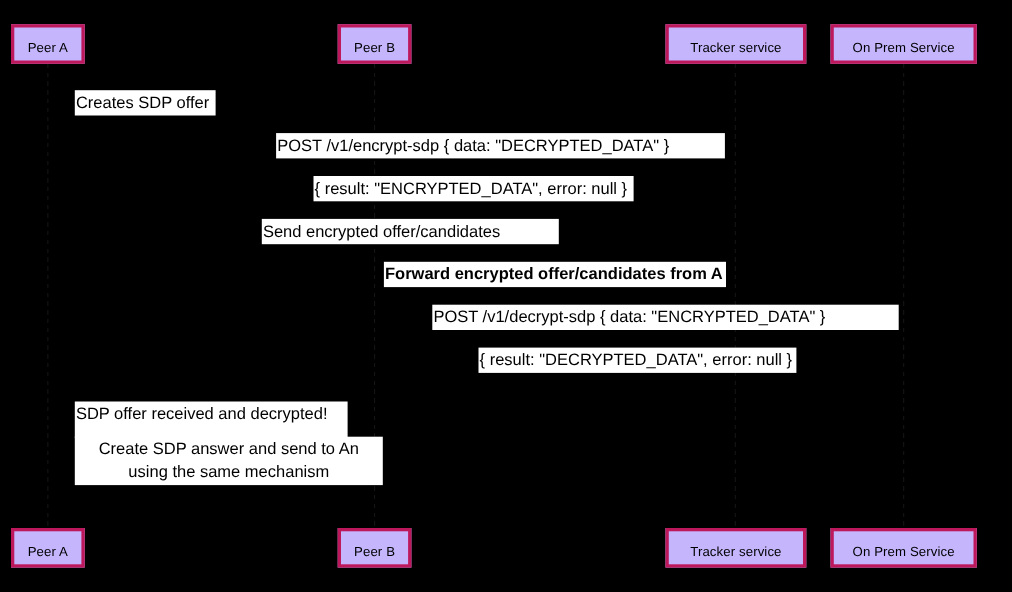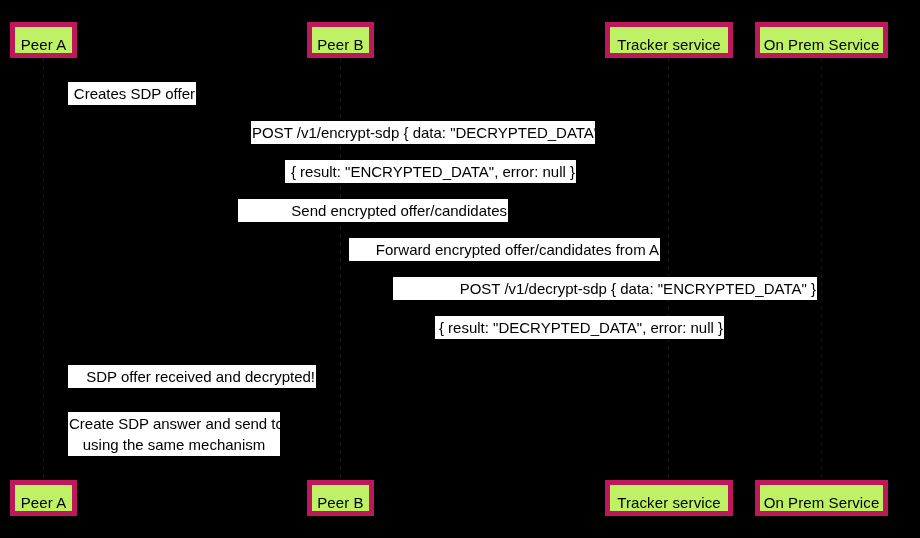--- a/index.html
+++ b/index.html
@@ -27,72 +27,72 @@
       to bottom,
       #141414 0px,
       #141414 4px,
       transparent 4px,
       transparent 8px
     );
   }
   .participant {
     position: absolute;
     box-sizing: border-box;
-    background: #bef264;
+    background: #c4b5fd;
     color: #000000;
-    border: 5px solid #be185d;
-    font-size: 15px;
+    border: 3px solid #be185d;
+    font-size: 12px;
     line-height: 36px;
     height: 36px;
     text-align: center;
     white-space: nowrap;
     letter-spacing: 0.1px;
   }
   .msg {
     position: absolute;
     box-sizing: border-box;
     background: #ffffff;
     color: #000000;
     font-size: 15px;
     line-height: 21px;
     padding: 1px 1px;
     white-space: pre;
     text-align: center;
     letter-spacing: 0px;
   }
   .msg.left {
-    text-align: right;
+    text-align: left;
   }
 </style>
 </head>
 <body>
 
 <div id="diagram">
   <div id="lifelines-layer">
       <div class="lifeline" style="left: 43px;"></div>
       <div class="lifeline" style="left: 340px;"></div>
       <div class="lifeline" style="left: 668px;"></div>
       <div class="lifeline" style="left: 821px;"></div>
     </div>
   <div id="participants-top-layer">
       <div class="participant" style="left: 10px; top: 22px; width: 67px;">Peer A</div>
       <div class="participant" style="left: 307px; top: 22px; width: 67px;">Peer B</div>
       <div class="participant" style="left: 605px; top: 22px; width: 128px;">Tracker service</div>
       <div class="participant" style="left: 755px; top: 22px; width: 133px;">On Prem Service</div>
     </div>
   <div id="messages-layer">
       <div class="msg left" style="left: 68px; top: 82px; width: 128px; height: 23px;">Creates SDP offer</div>
-      <div class="msg left" style="left: 251px; top: 121px; width: 344px; height: 23px;">POST /v1/encrypt-sdp { data: "DECRYPTED_DATA" }</div>
+      <div class="msg left" style="left: 251px; top: 121px; width: 408px; height: 23px;">POST /v1/encrypt-sdp { data: "DECRYPTED_DATA" }</div>
       <div class="msg left" style="left: 285px; top: 160px; width: 291px; height: 23px;">{ result: "ENCRYPTED_DATA", error: null }</div>
       <div class="msg left" style="left: 238px; top: 199px; width: 270px; height: 23px;">Send encrypted offer/candidates</div>
-      <div class="msg left" style="left: 349px; top: 238px; width: 311px; height: 23px;">Forward encrypted offer/candidates from A</div>
+      <div class="msg left" style="left: 349px; top: 238px; width: 311px; height: 23px; font-weight: bold;">Forward encrypted offer/candidates from A</div>
       <div class="msg left" style="left: 393px; top: 277px; width: 424px; height: 23px;">POST /v1/decrypt-sdp { data: "ENCRYPTED_DATA" }</div>
       <div class="msg left" style="left: 435px; top: 316px; width: 289px; height: 23px;">{ result: "DECRYPTED_DATA", error: null }</div>
-      <div class="msg left" style="left: 68px; top: 365px; width: 248px; height: 23px;">SDP offer received and decrypted!</div>
-      <div class="msg" style="left: 68px; top: 412px; width: 212px; height: 44px;">Create SDP answer and send to An
+      <div class="msg left" style="left: 68px; top: 365px; width: 248px; height: 33px;">SDP offer received and decrypted!</div>
+      <div class="msg" style="left: 68px; top: 397px; width: 280px; height: 44px;">Create SDP answer and send to An
 using the same mechanism</div>
     </div>
   <div id="participants-bottom-layer">
       <div class="participant" style="left: 10px; top: 480px; width: 67px;">Peer A</div>
       <div class="participant" style="left: 307px; top: 480px; width: 67px;">Peer B</div>
       <div class="participant" style="left: 605px; top: 480px; width: 128px;">Tracker service</div>
       <div class="participant" style="left: 755px; top: 480px; width: 133px;">On Prem Service</div>
     </div>
 </div>
 

